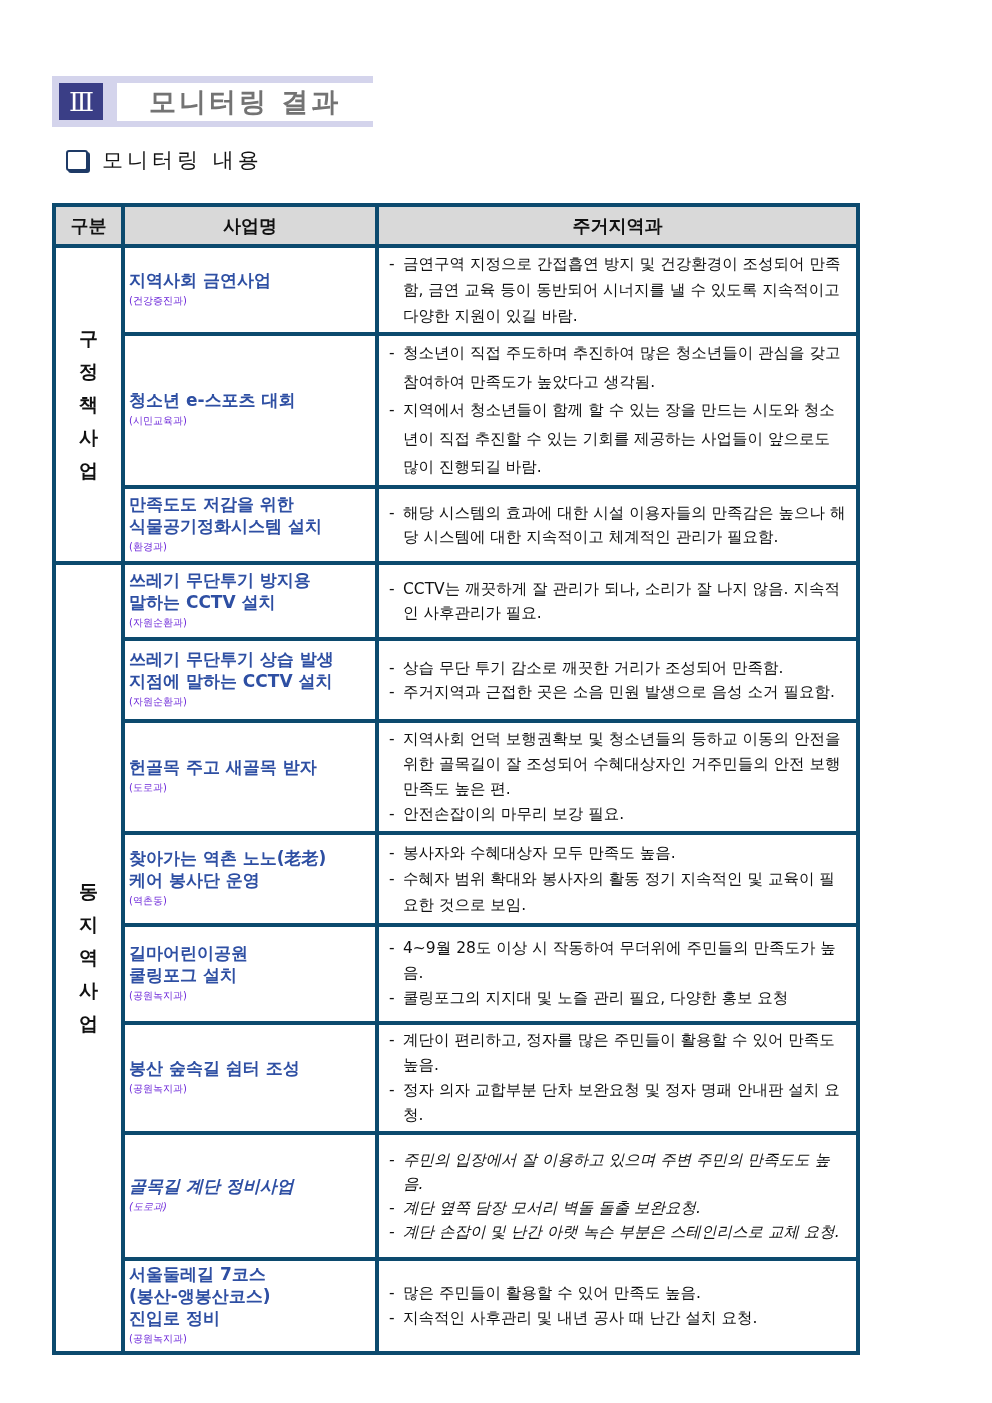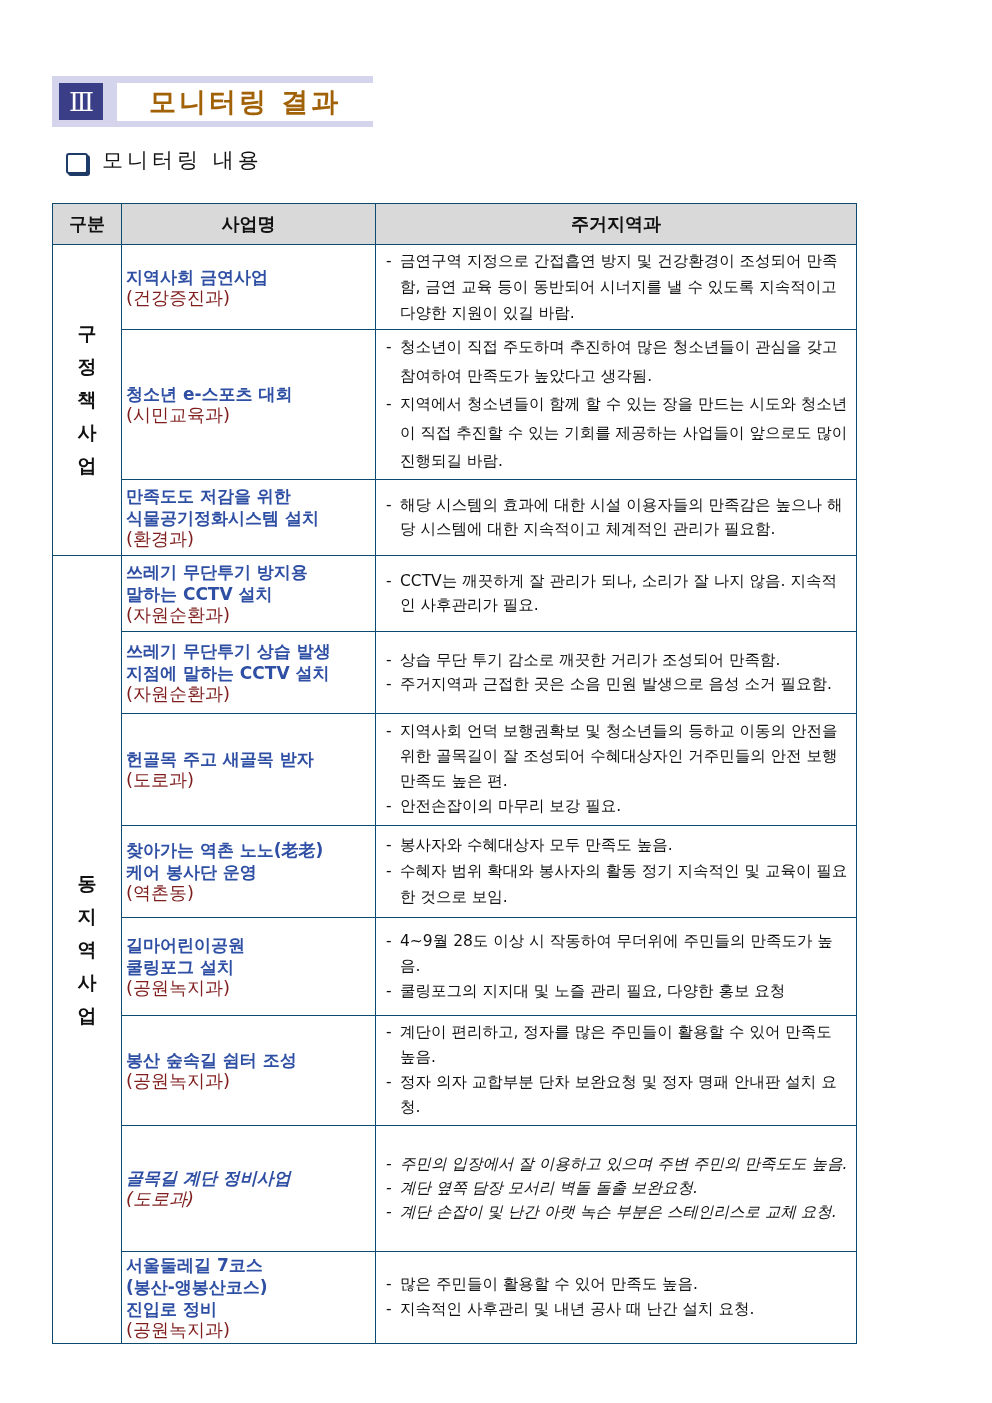--- a/index.html
+++ b/index.html
@@ -12,53 +12,53 @@
     }
     .roman-box {
       margin-left: 7px; width: 45px; height: 37px; background: #3a3e86;
       color: #fff; font-family: "DejaVu Serif", "Liberation Serif", serif;
       font-size: 26px; display: flex; align-items: center; justify-content: center;
       letter-spacing: -1px;
     }
     .title-box {
       margin-left: 14px; width: 260px; height: 38px; background: #fff;
       display: flex; align-items: center; justify-content: center;
-      font-size: 27px; font-weight: bold; letter-spacing: 3px; color: #a16207;
+      font-size: 27px; font-weight: bold; letter-spacing: 3px; color: #737373;
     }
     .subsection {
-      position: absolute; left: 66px; top: 146px; display: flex; align-items: flex-end;
+      position: absolute; left: 66px; top: 146px; display: flex; align-items: center;
     }
     .checkbox-icon {
       width: 22px; height: 21px; border: 2px solid #1e3a66; border-radius: 3px;
       box-shadow: 2px 2px 0 #1e3a66; background: #fff;
     }
     .subsection-title {
       margin-left: 14px; font-size: 21px; letter-spacing: 4px; color: #111;
     }
 
     table.monitor {
       position: absolute; left: 52px; top: 203px; width: 804px;
       border-collapse: collapse; table-layout: fixed;
     }
     table.monitor th, table.monitor td {
-      border: 1px solid #0c4a6e; vertical-align: middle;
+      border: 4px solid #0c4a6e; vertical-align: middle;
     }
     table.monitor th {
       background: #d9d9d9; height: 41px; font-size: 18px; font-weight: bold; text-align: center;
     }
     col.c1 { width: 69px; }
     col.c2 { width: 254px; }
     col.c3 { width: 481px; }
 
     .cat-cell { text-align: center; font-size: 19px; font-weight: bold; line-height: 33px; }
     .cat-cell span { display: block; }
 
     .proj-cell { text-align: left; padding: 2px 4px; }
     .proj-name { color: #2e4fa3; font-weight: bold; font-size: 17px; line-height: 22px; display: block; }
-    .proj-dept { color: #7f1d1d; font-size: 18px; line-height: 20px; display: block; }
+    .proj-dept { color: #6d28d9; font-size: 10px; line-height: 20px; display: block; }
 
     .op-cell { padding: 3px 8px 3px 10px; font-size: 15.5px; color: #111; }
     .op-item { display: flex; }
     .op-item .dash { width: 14px; flex: none; }
     .op-item .txt { flex: 1; }
   </style>
 </head>
 <body>
 
 <div class="section-header">

